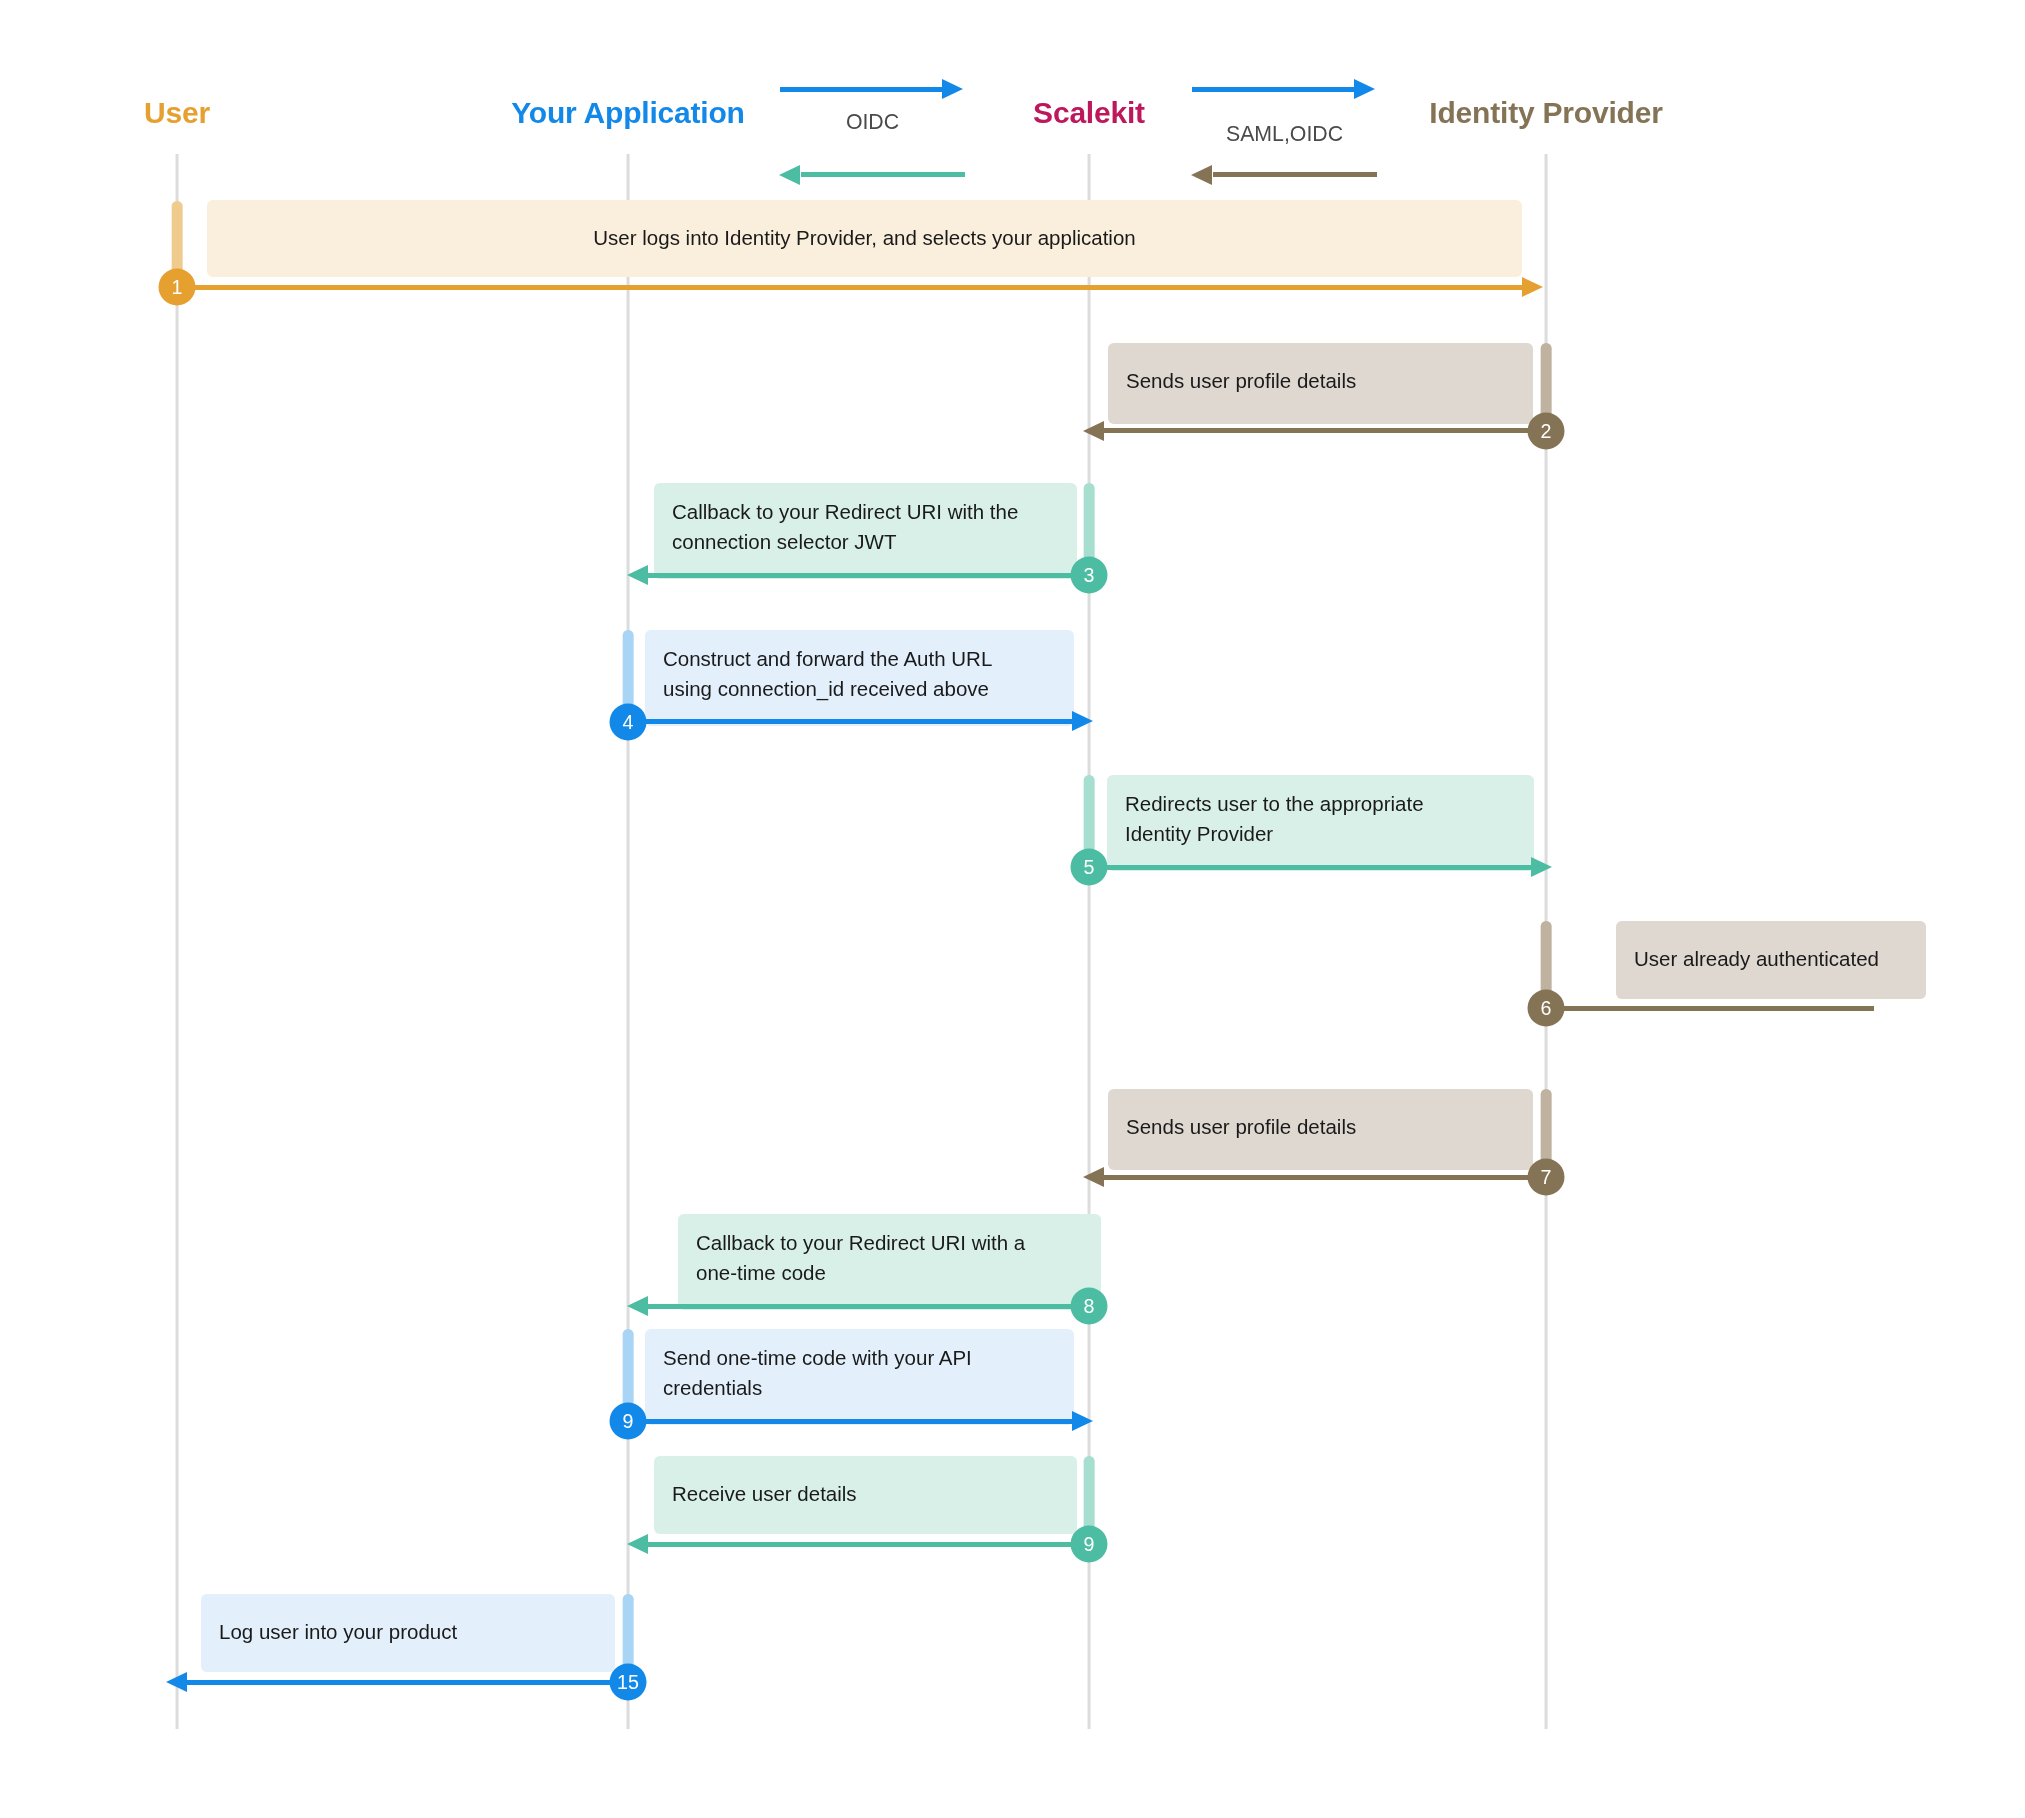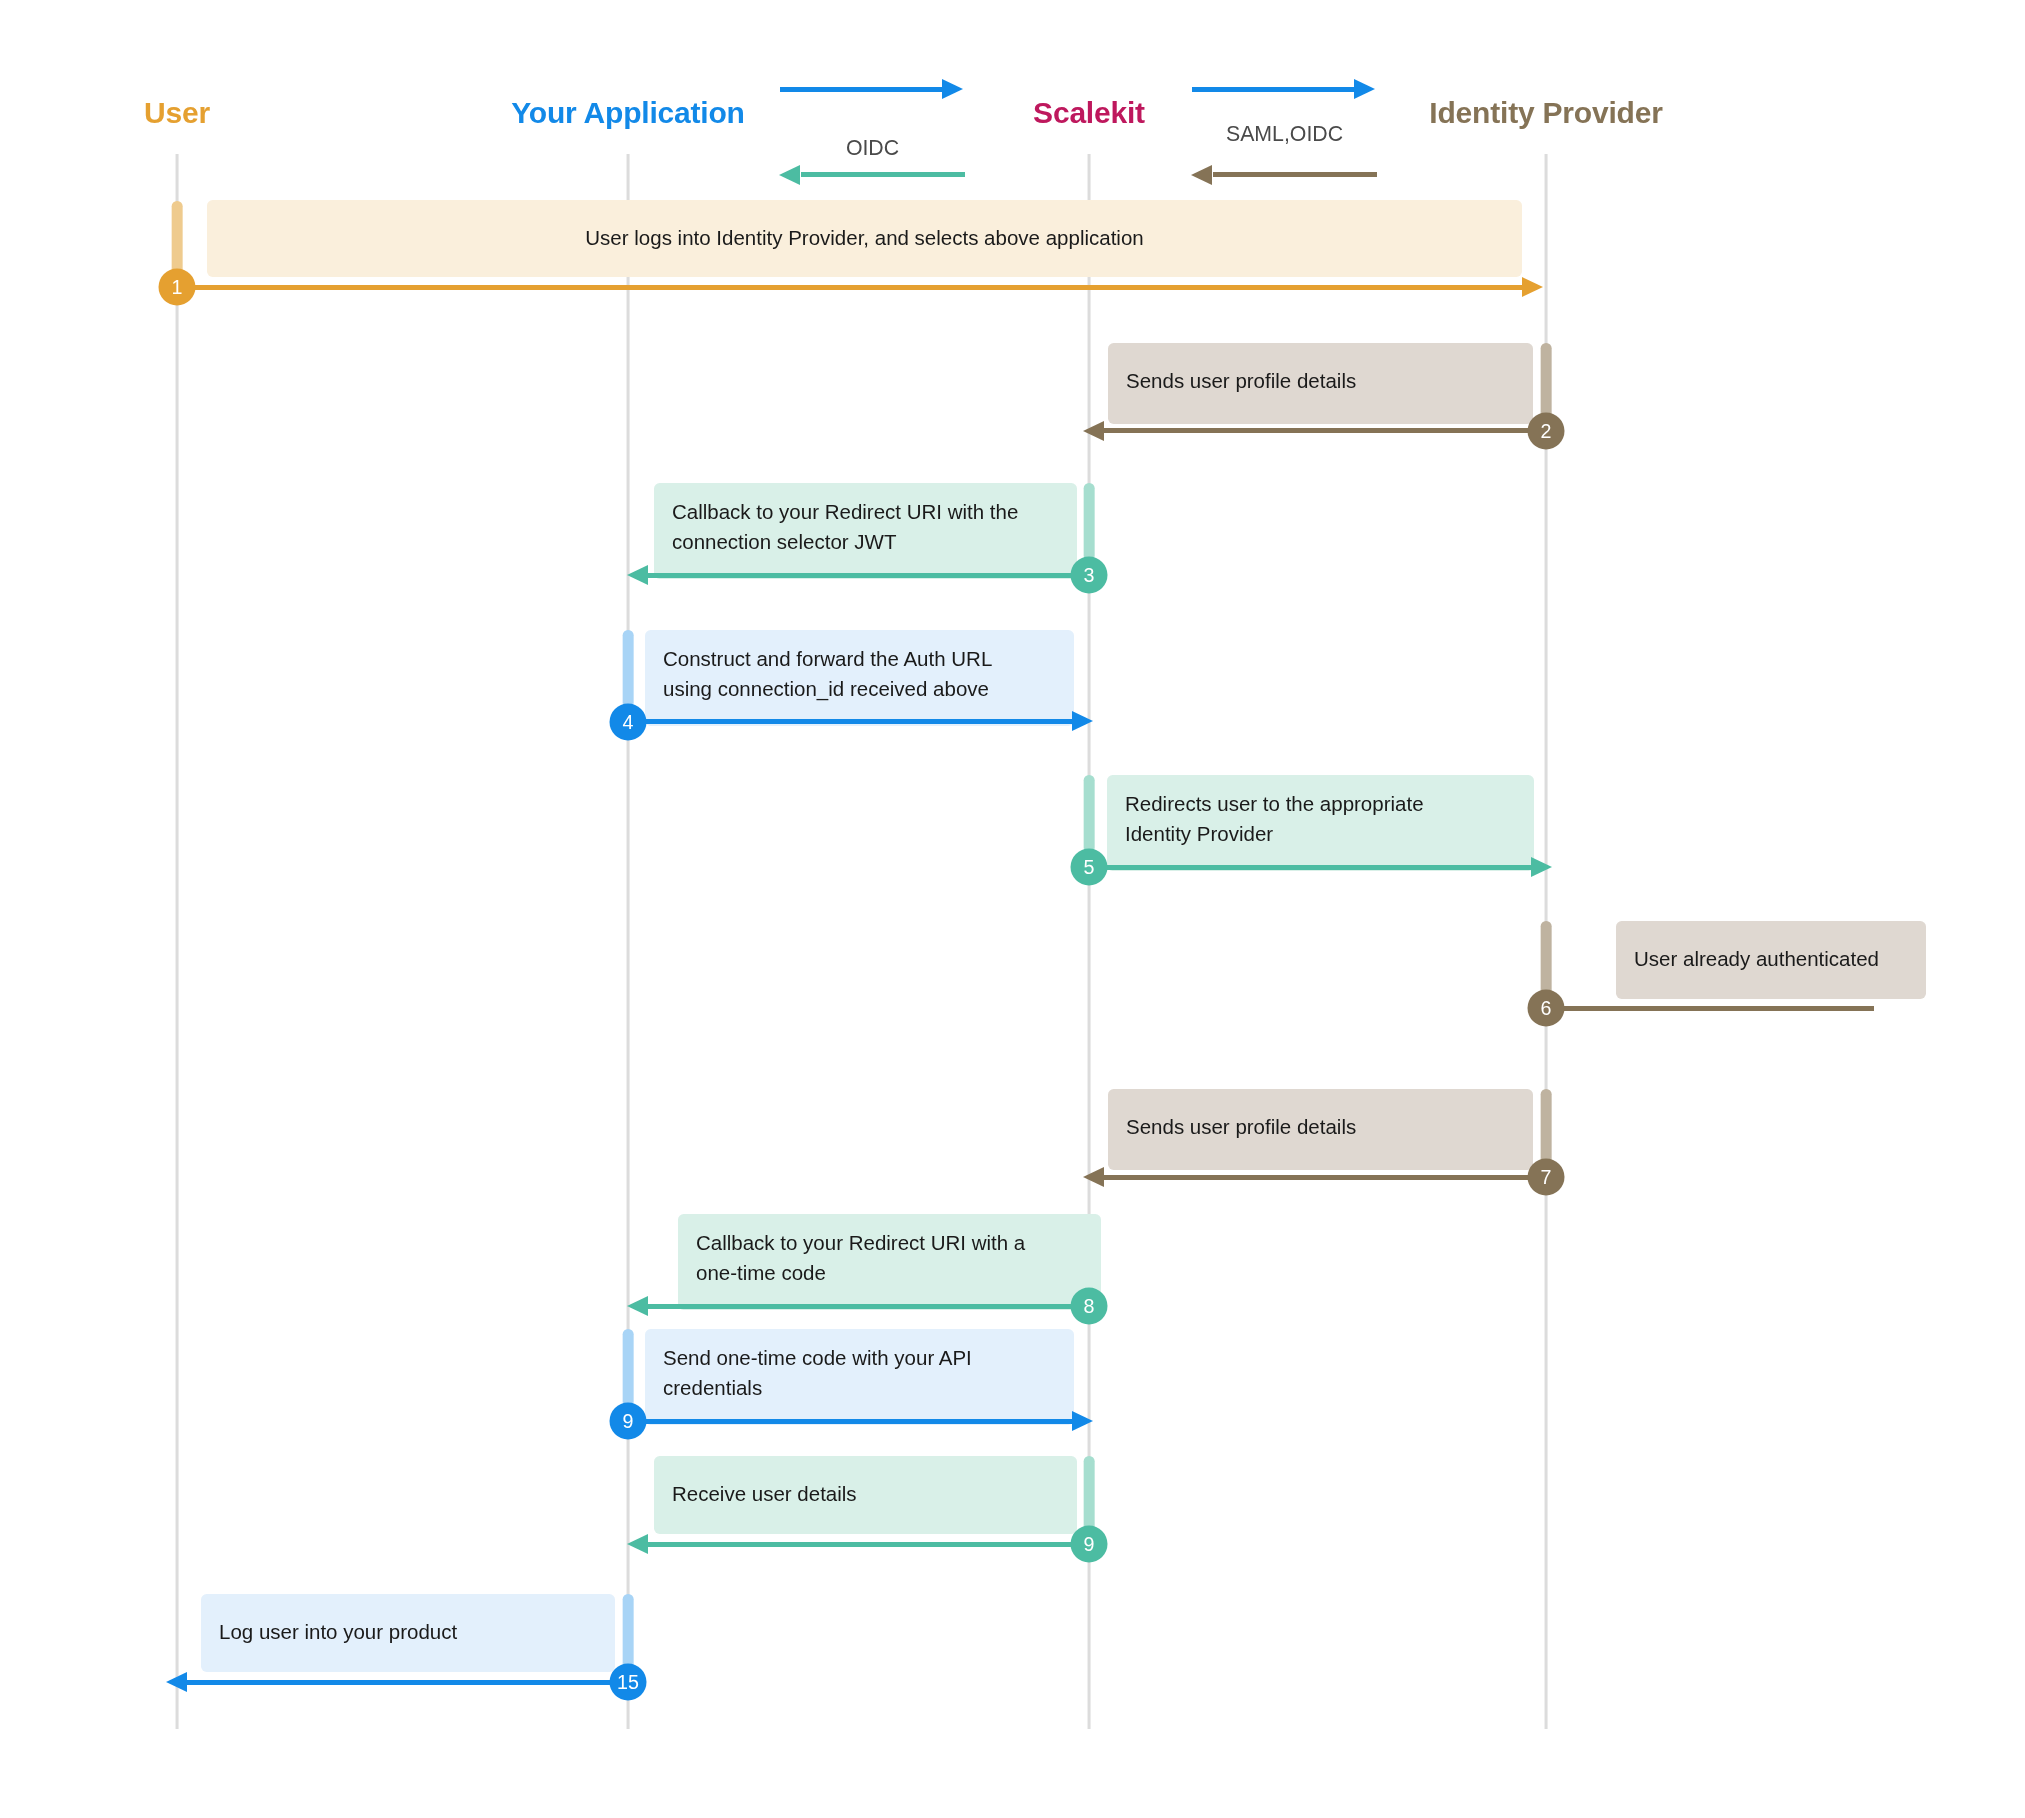--- a/index.html
+++ b/index.html
@@ -126,42 +126,42 @@
   <div class="participant-label" style="left:177px; top:98px; color:#E5A030;">User</div>
   <div class="participant-label" style="left:628px; top:98px; color:#1289E8;">Your Application</div>
   <div class="participant-label" style="left:1089px; top:98px; color:#be185d;">Scalekit</div>
   <div class="participant-label" style="left:1546px; top:98px; color:#857356;">Identity Provider</div>
 
   <div class="legend-group" style="left:780px; top:78px; width:185px;">
 
     <div class="legend-line" style="left:0; top:9px; width:164px; background:#1289E8;"></div>
     <div class="legend-head" style="left:162px; top:1.2px; border-left:21.3px solid #1289E8;"></div>
 
-    <div class="legend-text" style="top:58px;">OIDC</div>
+    <div class="legend-text" style="top:32px;">OIDC</div>
 
     <div class="legend-line" style="left:20.5px; top:94px; width:164px; background:#4CBCA2;"></div>
     <div class="legend-head" style="left:-0.8px; top:87px; border-right:21.3px solid #4CBCA2;"></div>
   </div>
 
   <div class="legend-group" style="left:1192px; top:78px; width:185px;">
     <div class="legend-line" style="left:0; top:9px; width:164px; background:#1289E8;"></div>
     <div class="legend-head" style="left:162px; top:1.2px; border-left:21.3px solid #1289E8;"></div>
     <div class="legend-text" style="top:44px;">SAML,OIDC</div>
     <div class="legend-line" style="left:20.5px; top:94px; width:164px; background:#857356;"></div>
     <div class="legend-head" style="left:-0.8px; top:87px; border-right:21.3px solid #857356;"></div>
   </div>
 
   <div class="lifeline" style="left:177px;  top:154px; height:1575px;"></div>
   <div class="lifeline" style="left:628px; top:154px; height:1575px;"></div>
   <div class="lifeline" style="left:1089px; top:154px; height:1575px;"></div>
   <div class="lifeline" style="left:1546px; top:154px; height:1575px;"></div>
 
   <div class="activation" style="left:177px; top:201px; height:82px; background:#EFCB8E;"></div>
   <div class="note" style="left:207px; top:200px; width:1315px; height:77px; background:#FAEFDC;">
-    <div class="note-text" style="text-align:center; padding-top:9px;">User logs into Identity Provider, and selects above application</div>
+    <div class="note-text" style="text-align:center; padding-top:9px;">User logs into Identity Provider, and selects your application</div>
   </div>
   <div class="msg-line" style="left:177px; top:285px; width:1354px; background:#E5A030;"></div>
   <div class="msg-head-right" style="left:1522px; top:277px; border-left:21.3px solid #E5A030;"></div>
   <div class="step-badge" style="left:177px; top:287px; background:#E5A030;">1</div>
 
   <div class="activation" style="left:1546px; top:343px; height:78px; background:#BFB3A0;"></div>
   <div class="note" style="left:1108px; top:343px; width:425px; height:81px; background:#DFD8D1;">
     <div class="note-text" style="padding-top:9px;">Sends user profile details</div>
   </div>
   <div class="msg-line" style="left:1104px; top:428px; width:443px; background:#857356;"></div>

